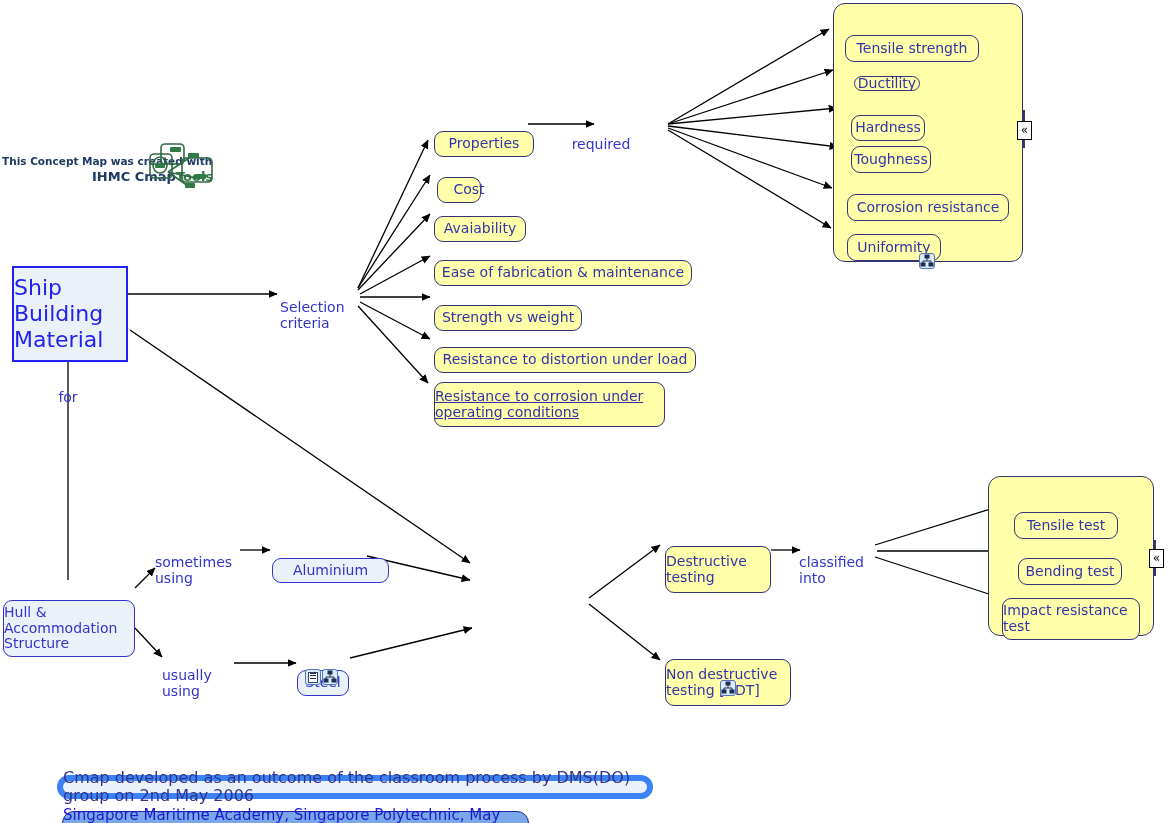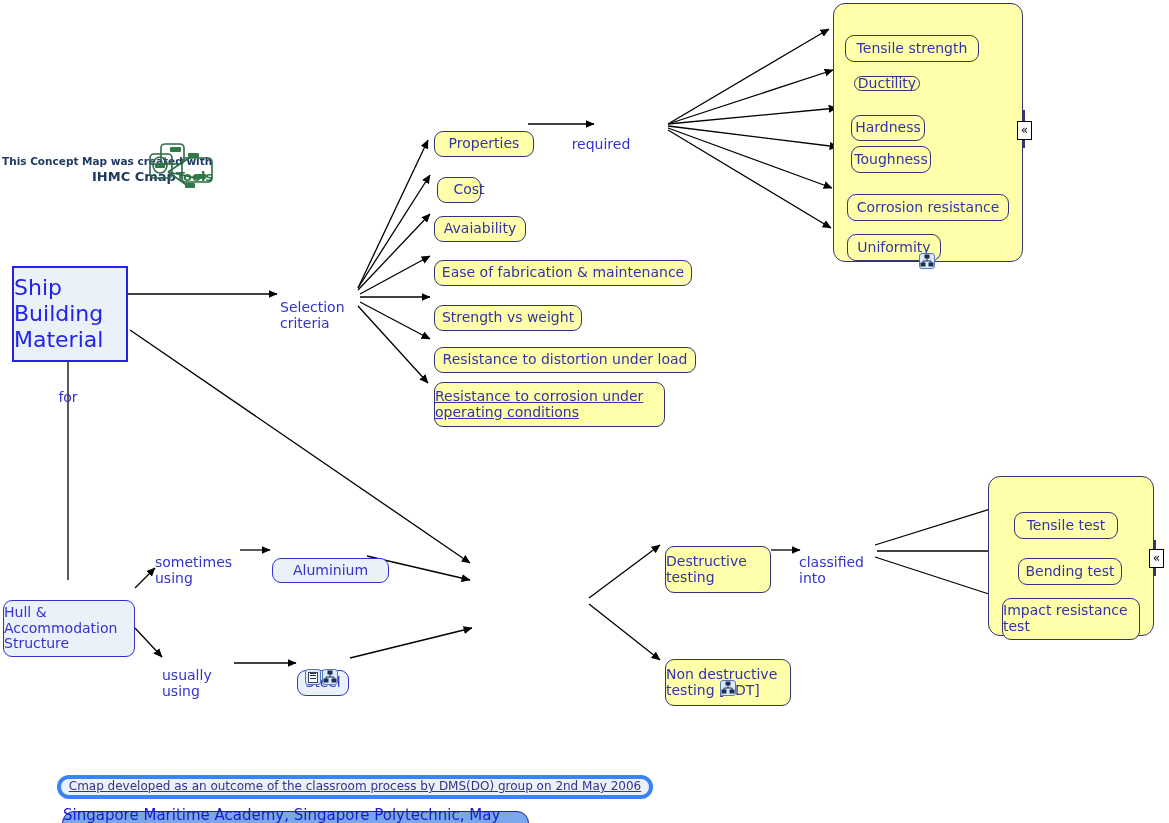--- a/index.html
+++ b/index.html
@@ -60,25 +60,24 @@
   }
   .node.linkphrase {
     background: transparent;
     border: none;
     font-size: 14px;
     color: #3333cc;
     line-height: 1.15;
   }
   .node.footnote {
     background: #eaf1f8;
-    border: 4px solid #3b82f6;
+    border: 6px solid #3b82f6;
     border-radius: 12px;
-    font-size: 12px;
+    font-size: 16px;
     color: #333388;
-    text-decoration: underline;
   }
   .node.footnote-hi {
     background: #7aa7ea;
     border: 1px solid #2222aa;
     border-radius: 12px;
     font-size: 15px;
     color: #1a1acc;
   }
 
   

